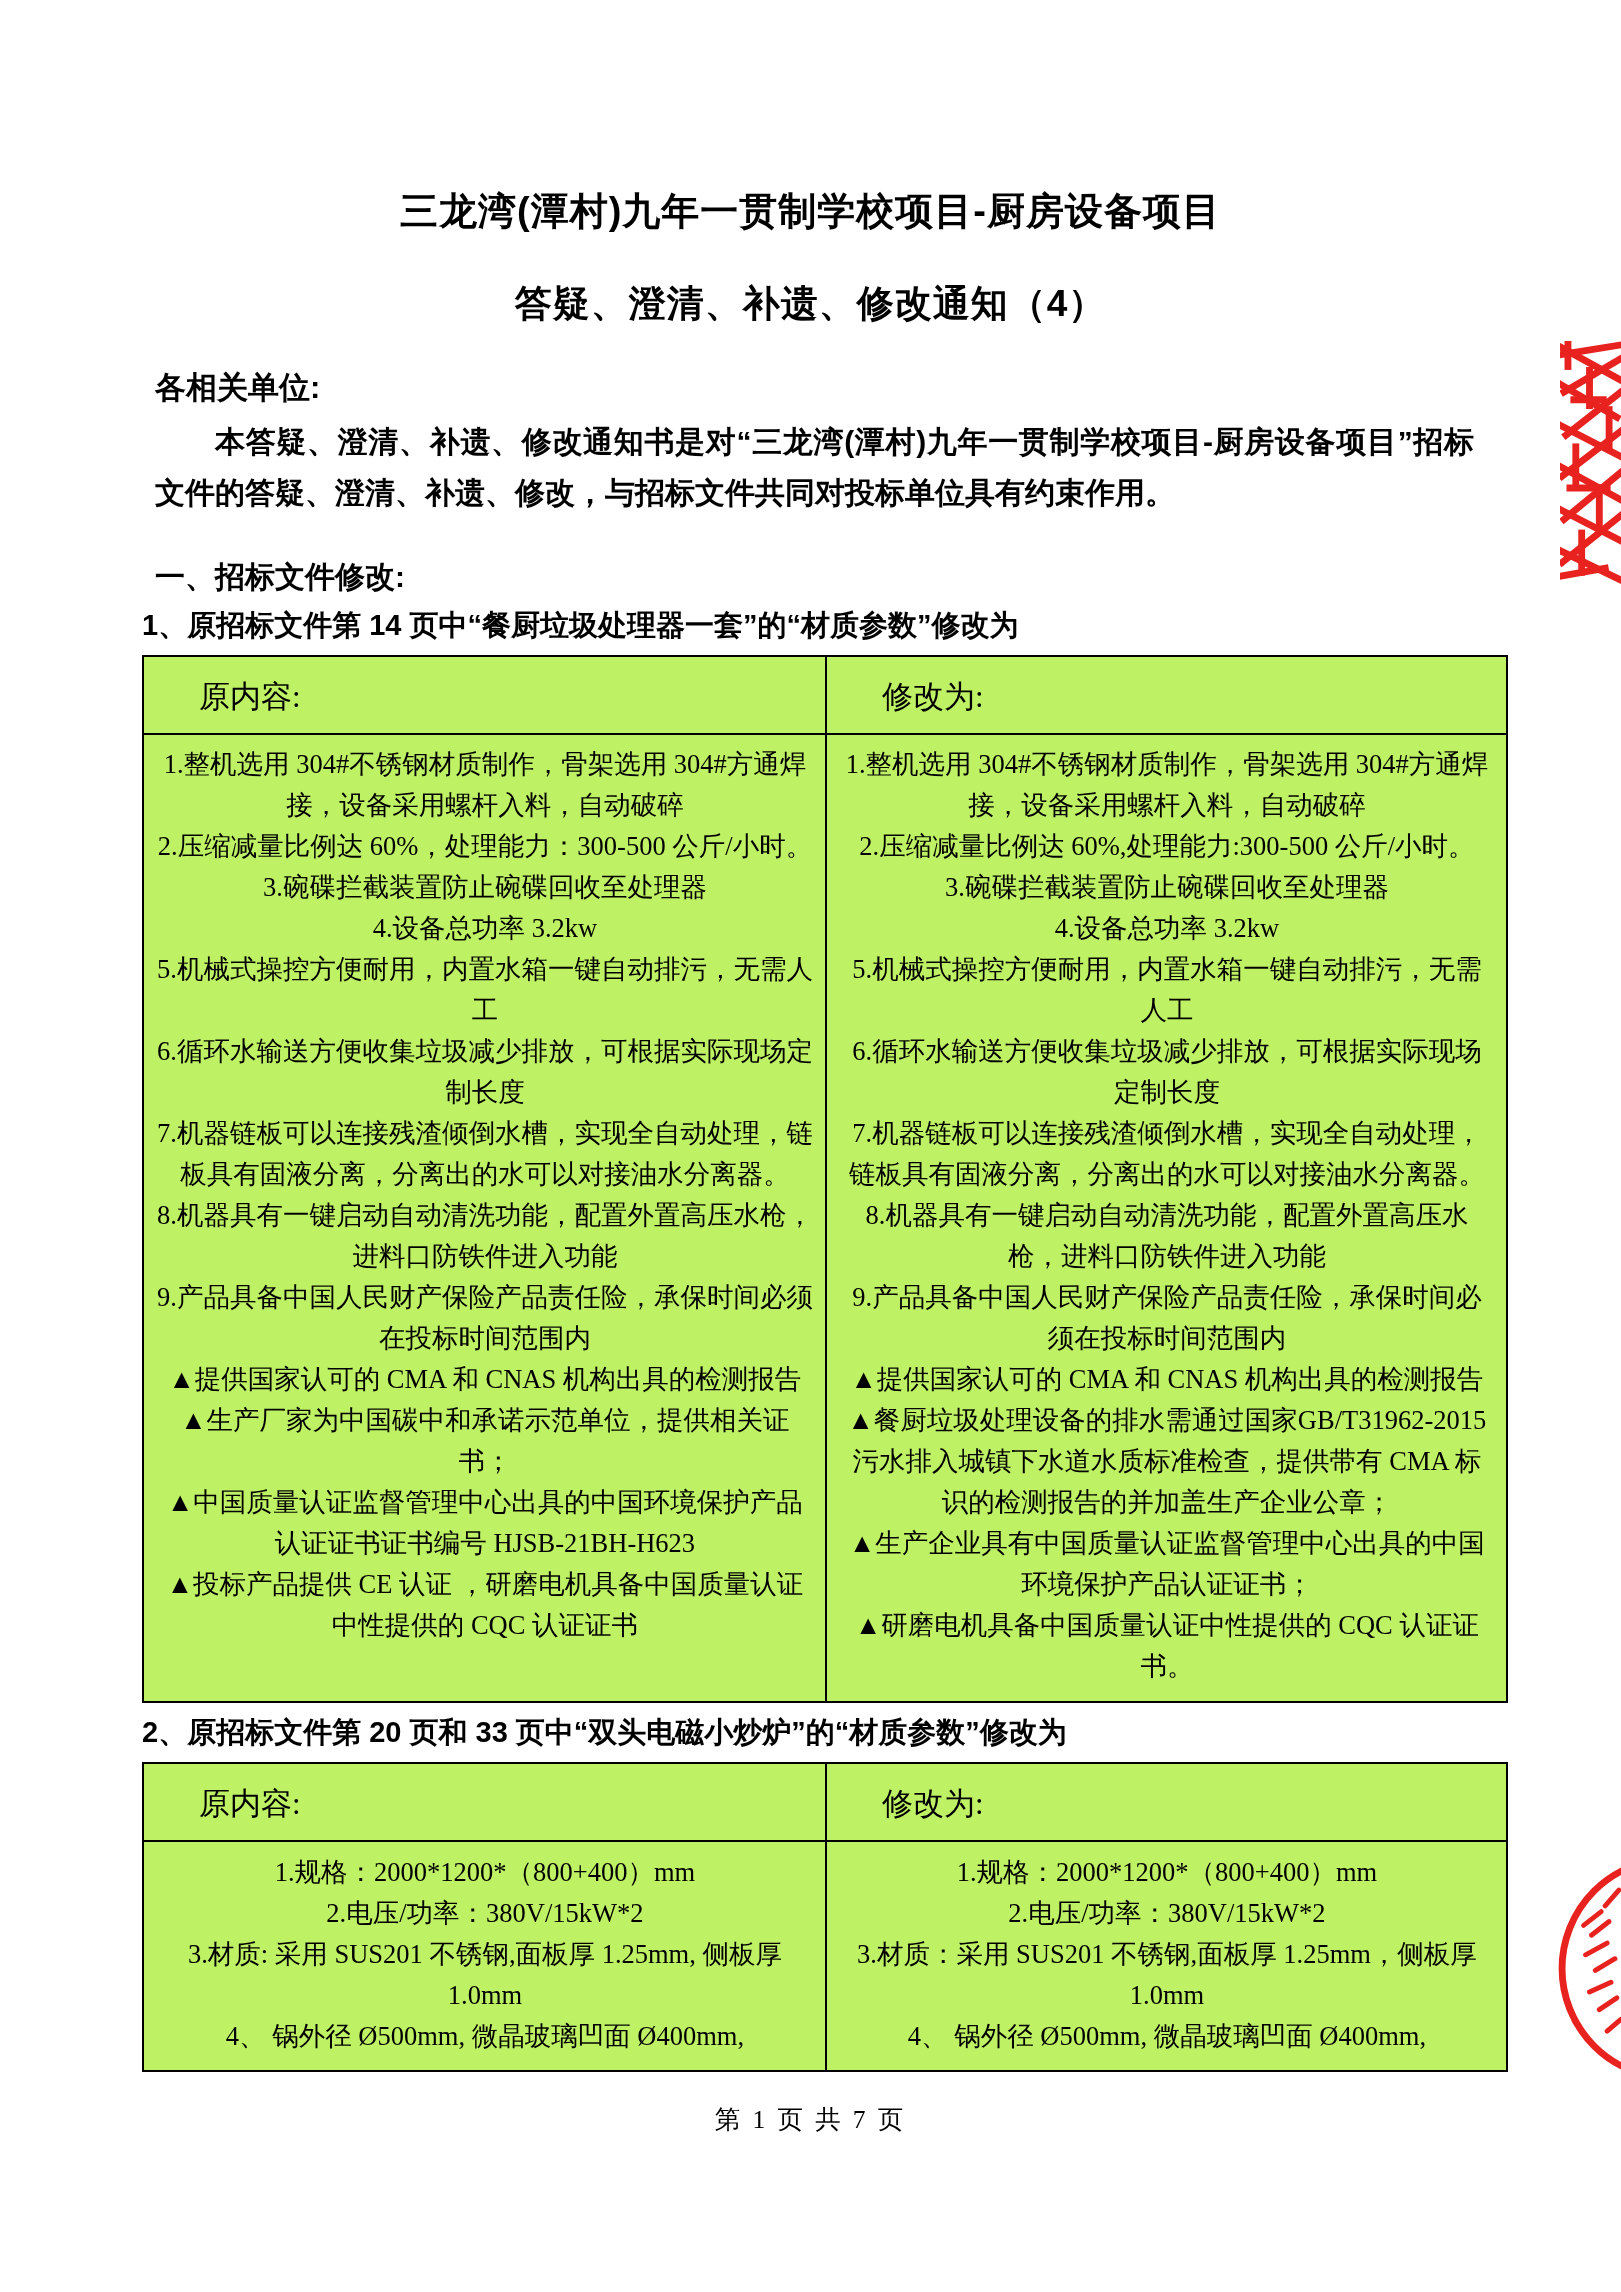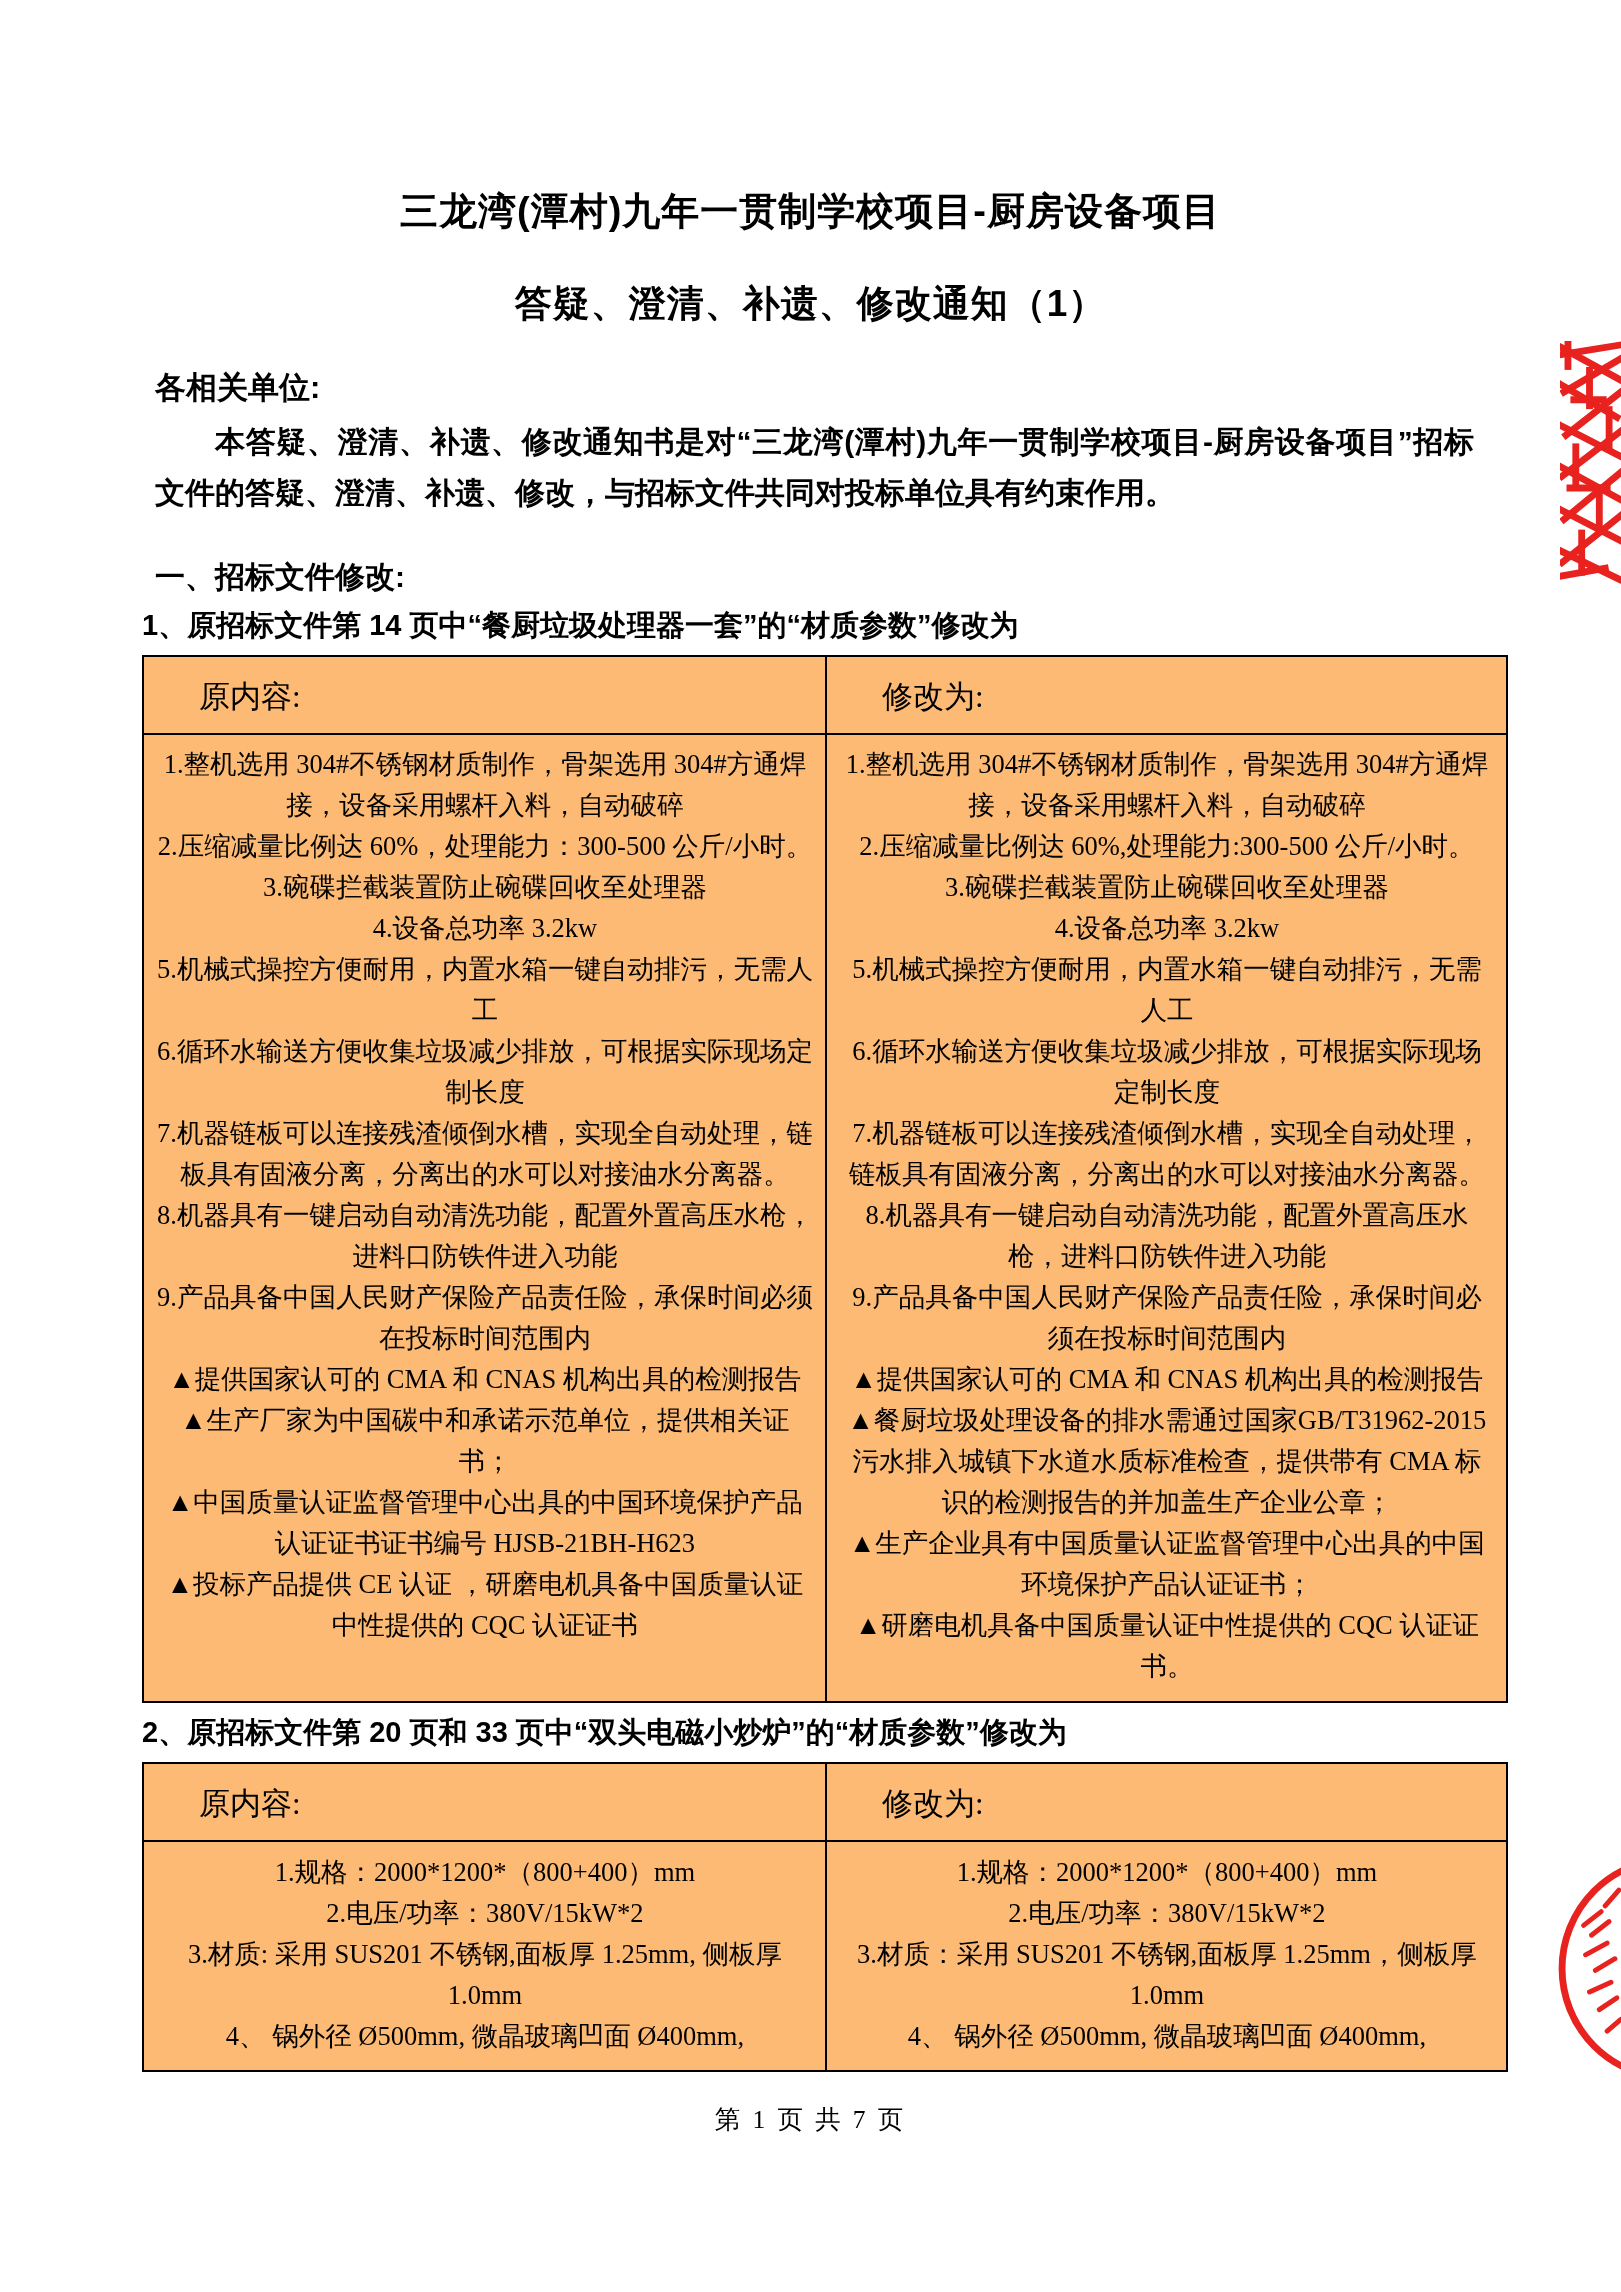--- a/index.html
+++ b/index.html
@@ -42,21 +42,21 @@
   .item-heading{
     margin:9.8px 147px 0 142px;
     font:bold 29px/1.35 "Liberation Sans","DejaVu Sans",sans-serif;
   }
   .mod-table{
     box-sizing:border-box;
     margin:9.8px 0 0 142px;
     width:1366px;
     border:2.9px solid #000;
     display:flex;
-    background:#fdba74;
+    background:#bef264;
   }
   .mod-col{flex:1 1 50%;min-width:0;box-sizing:border-box;}
   .mod-col + .mod-col{border-left:2.9px solid #000;}
   .col-header{
     border-bottom:2.9px solid #000;
     padding:21.6px 9.8px 15.7px 55px;
     font:31px/1.25 "Liberation Serif","DejaVu Serif",serif;
   }
   .col-body{
     padding:9.8px 11.8px 13.7px 12.7px;
@@ -115,21 +115,21 @@
         <path d="M30 108 L52 96"></path>
           <path d="M40 124 L60 112"></path>
           <path d="M34 146 L56 136"></path>
         <path d="M44 164 L62 152"></path>
           <path d="M52 186 L66 174"></path>
       </g>
     </g>
   </svg>
 
   <h1 class="doc-title">三龙湾(潭村)九年一贯制学校项目-厨房设备项目</h1>
-  <h2 class="doc-subtitle">答疑、澄清、补遗、修改通知（1）</h2>
+  <h2 class="doc-subtitle">答疑、澄清、补遗、修改通知（4）</h2>
 
   <p class="salutation">各相关单位:</p>
   <p class="intro">本答疑、澄清、补遗、修改通知书是对“三龙湾(潭村)九年一贯制学校项目-厨房设备项目”招标文件的答疑、澄清、补遗、修改，与招标文件共同对投标单位具有约束作用。</p>
 
   <p class="section-heading">一、招标文件修改:</p>
 
   <p class="item-heading">1、原招标文件第 14 页中“餐厨垃圾处理器一套”的“材质参数”修改为</p>
   <div class="mod-table">
     <div class="mod-col">
       <div class="col-header">原内容:</div>

